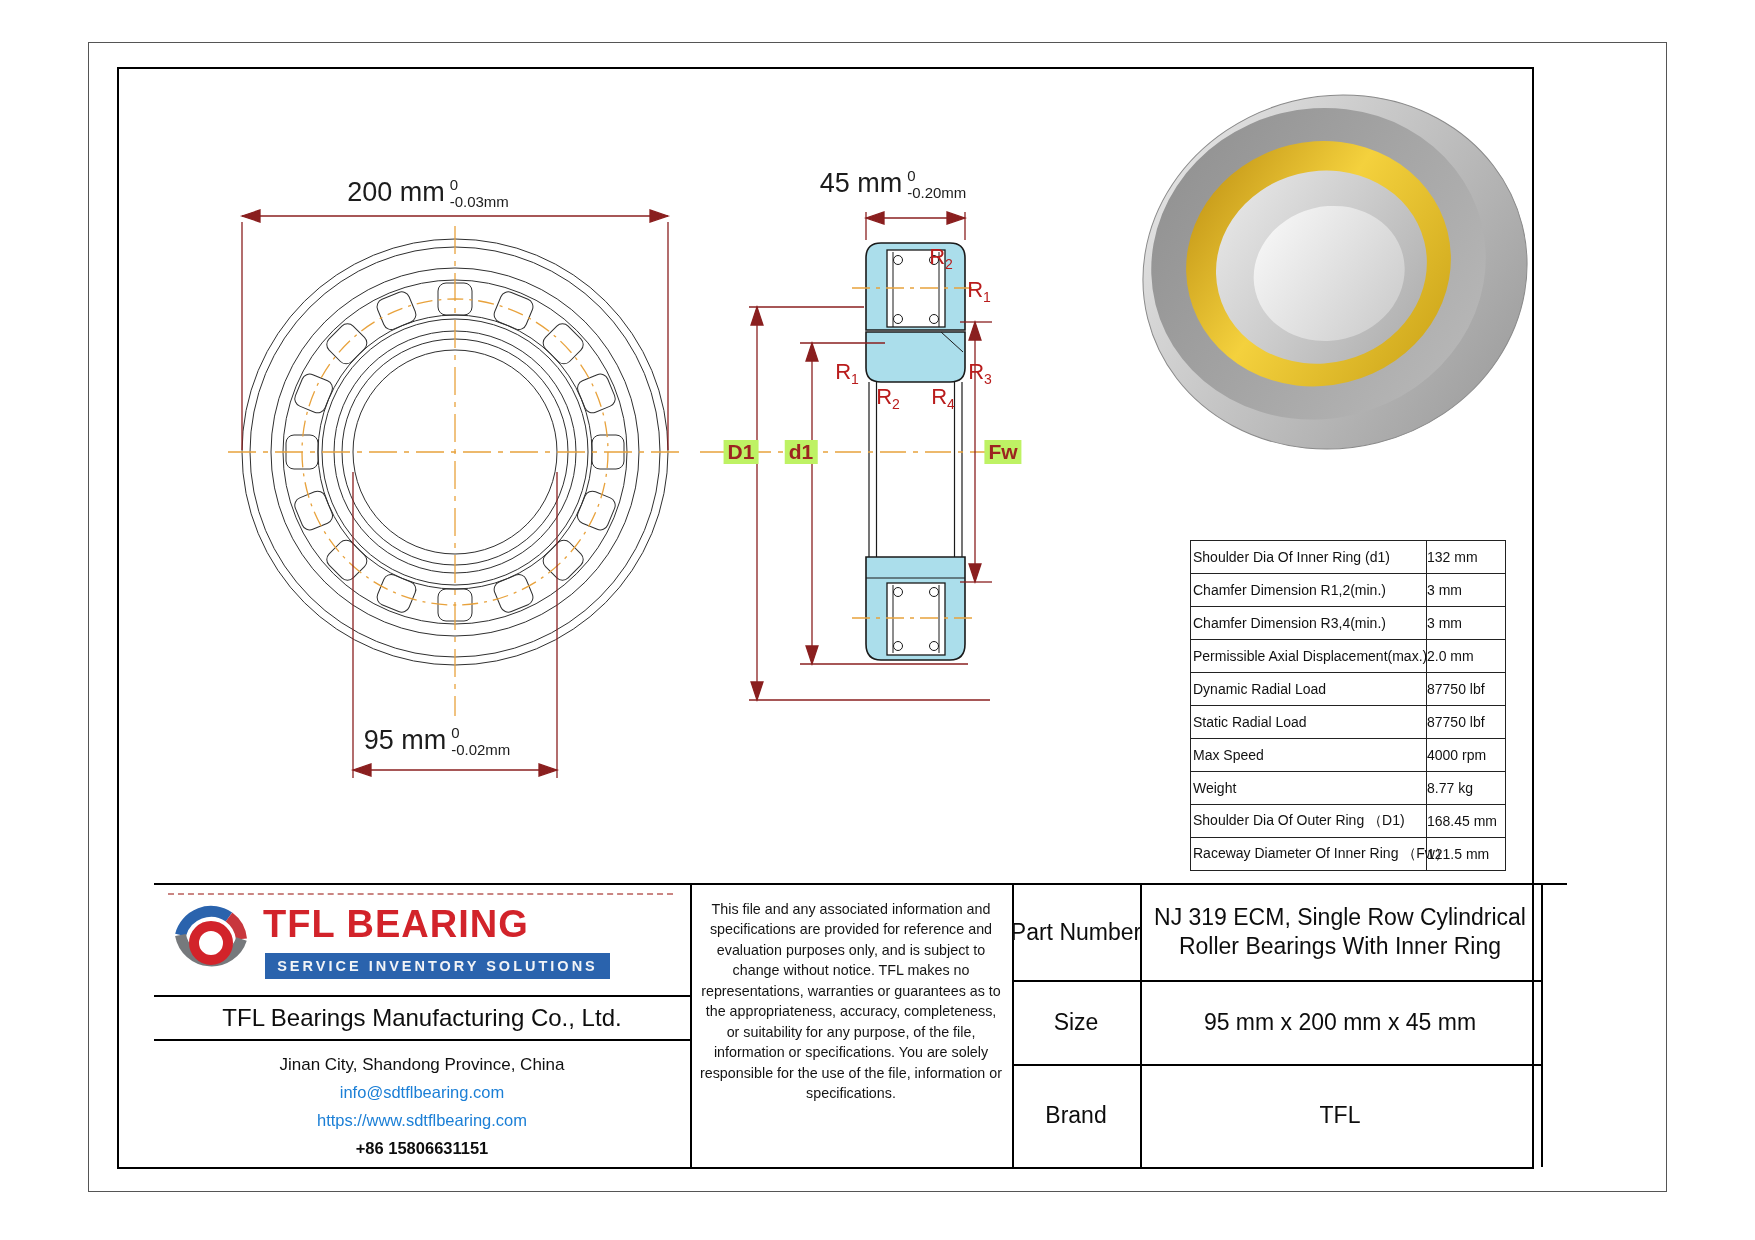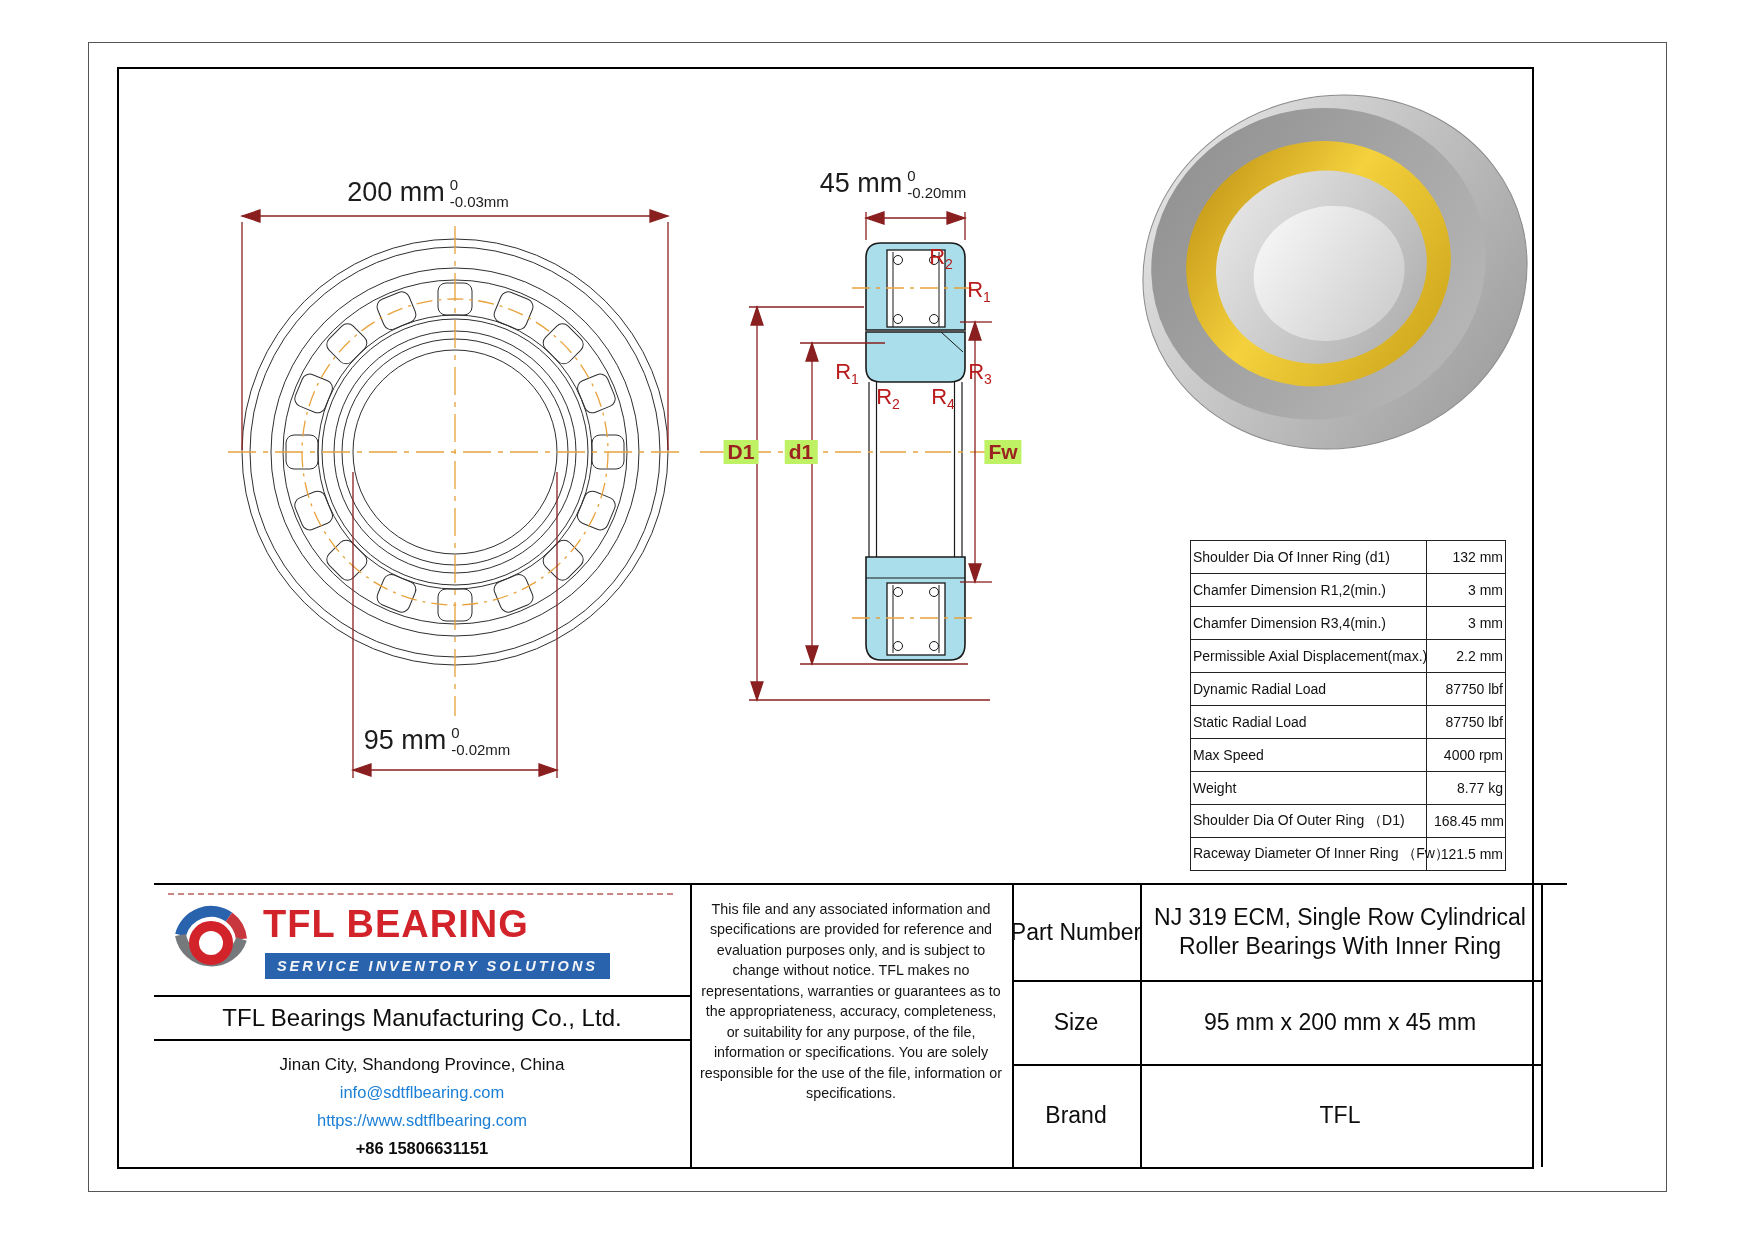--- a/index.html
+++ b/index.html
@@ -18,34 +18,34 @@
   .rlabel{position:absolute;color:#b91c1c;font-size:22px;font-weight:400;
           transform:translate(-50%,-50%);white-space:nowrap;}
   .rlabel sub{font-size:14px;}
   .axis-label{position:absolute;color:#9c2420;font-size:21px;font-weight:600;
               transform:translate(-50%,-50%);background:#bef264;padding:0 4px;}
   
   .spec{position:absolute;left:1190px;top:540px;width:315px;border-collapse:collapse;
         table-layout:fixed;}
   .spec td{border:1.5px solid #222;font-size:14px;color:#111;white-space:nowrap;
            overflow:visible;height:32px;padding:0 2px;}
-  .spec td.val{padding-left:7px;text-align:right;}
+  .spec td.val{padding-left:0;}
   
   .footer{position:absolute;left:117px;top:883px;width:1413px;height:282px;
           border-top:2px solid #000;margin-left:37px;}
   .vline{position:absolute;top:0;width:0;height:282px;border-left:2px solid #000;}
   .hline-part{position:absolute;left:858px;width:529px;height:0;border-top:2px solid #000;}
   .logo-dotted{position:absolute;left:14px;top:8px;width:505px;height:0;
                border-top:2px dashed #b4524e;opacity:.7;}
   .logo-row{position:absolute;left:14px;top:16px;width:510px;height:88px;}
   .logo-title{position:absolute;left:95px;top:2px;font-size:38px;font-weight:800;
               letter-spacing:1px;color:#d2232a;white-space:nowrap;}
   .logo-strip{position:absolute;left:97px;top:52px;width:345px;height:26px;background:#2a63ad;
               display:flex;align-items:center;justify-content:center;}
-  .logo-strip span{color:#f2f4f7;font-size:14.5px;font-weight:700;letter-spacing:3px;white-space:nowrap;font-style:italic;}
+  .logo-strip span{color:#f2f4f7;font-size:14.5px;font-weight:700;letter-spacing:3px;white-space:nowrap;}
   .company-row{position:absolute;left:0;top:110px;width:536px;height:42px;
                border-top:2px solid #000;border-bottom:2px solid #000;
                display:flex;align-items:center;justify-content:center;}
   .company-row span{font-size:24px;color:#0d0d0d;}
   .addr{position:absolute;left:0;top:160px;width:536px;text-align:center;line-height:1.0;}
   .addr .line{margin-top:11px;font-size:17px;color:#101010;}
   .addr a{font-size:16.5px;color:#1b7fd6;text-decoration:none;}
   .addr .phone{font-size:16.5px;font-weight:600;color:#0d0d0d;}
   .disclaimer{position:absolute;left:545px;top:14px;width:304px;text-align:center;
               font-size:14.3px;line-height:1.43;color:#141414;}
@@ -276,21 +276,21 @@
       <tr>
           <td>Chamfer Dimension R1,2(min.)</td>
           <td class="val">3 mm</td>
         </tr>
       <tr>
           <td>Chamfer Dimension R3,4(min.)</td>
           <td class="val">3 mm</td>
         </tr>
       <tr>
           <td>Permissible Axial Displacement(max.)</td>
-          <td class="val">2.2 mm</td>
+          <td class="val">2.0 mm</td>
         </tr>
       <tr>
           <td>Dynamic Radial Load</td>
           <td class="val">87750 lbf</td>
         </tr>
       <tr>
           <td>Static Radial Load</td>
           <td class="val">87750 lbf</td>
         </tr>
       <tr>

